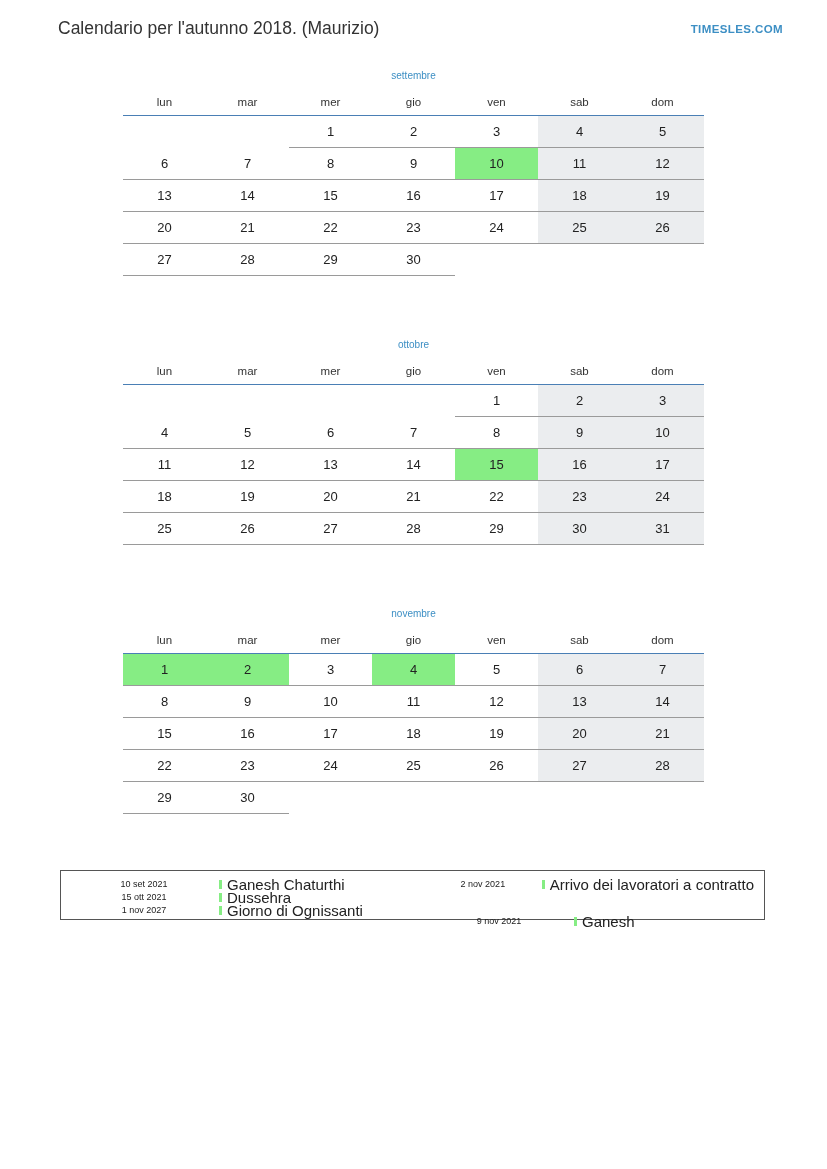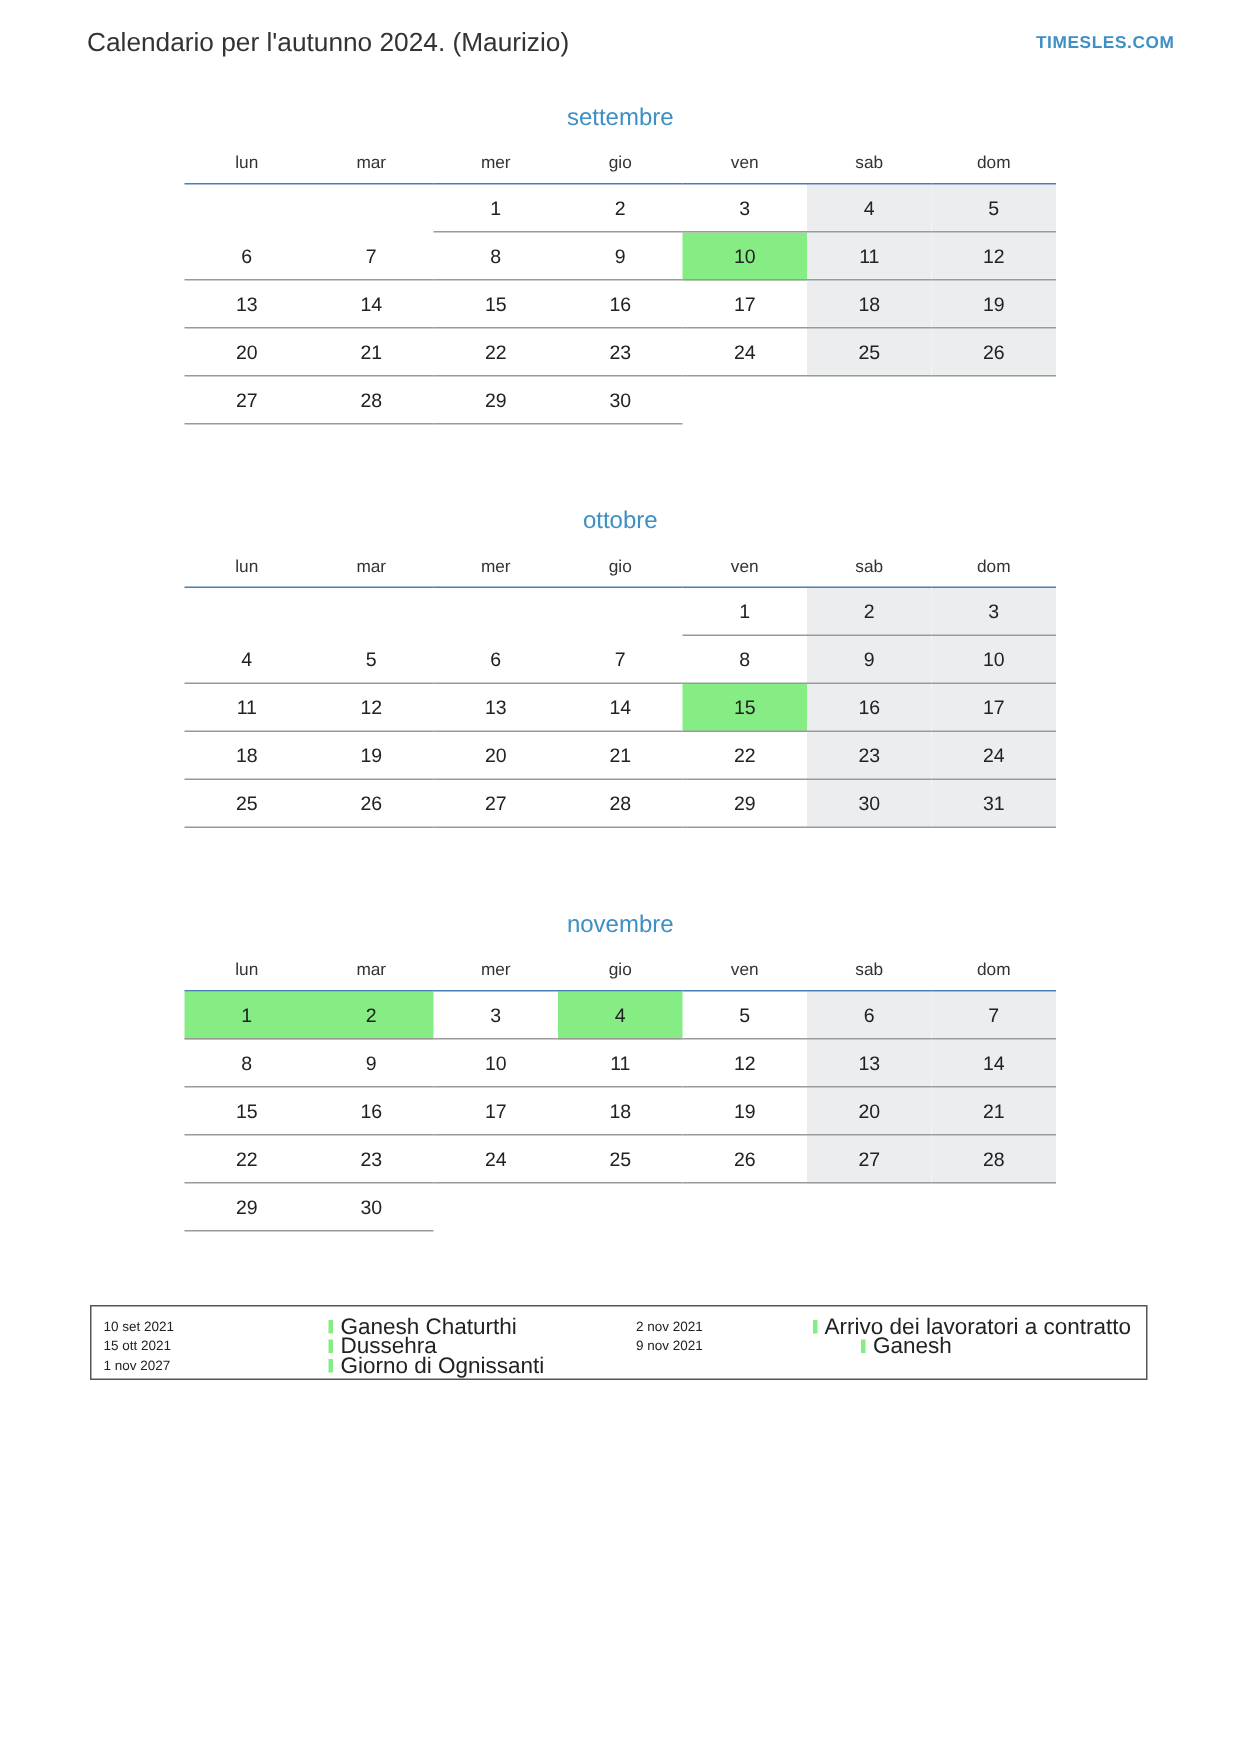--- a/index.html
+++ b/index.html
@@ -49,21 +49,21 @@
   }
 
   
   .month-block {
     position: absolute;
     left: 123px;
     width: 581px;
   }
   .month-title {
     text-align: center;
-    font-size: 16px;
+    font-size: 10px;
     color: #3d8fc4;
     margin-bottom: 12px;
   }
   table.cal {
     border-collapse: collapse;
     width: 581px;
     table-layout: fixed;
   }
   table.cal th {
     font-size: 11.5px;
@@ -111,23 +111,24 @@
     box-sizing: border-box;
     padding: 7px 8px 0 8px;
   }
   .legend-cols {
     display: flex;
     flex-direction: row;
   }
   .legend-col {
     display: flex;
     flex-direction: column;
+    text-align: center;
   }
   .legend-col.left { width: 355px; }
-  .legend-col.right { width: 330px; }
+  .legend-col.right { width: 330px; gap: 24px; }
   .legend-row {
     display: flex;
     flex-direction: row;
     align-items: flex-start;
     height: 13px;
     line-height: 13px;
   }
   .legend-date {
     width: 150px;
     font-size: 9px;
@@ -147,21 +148,21 @@
     color: #222222;
     white-space: nowrap;
   }
 </style>
 </head>
 <body>
 
 <div class="page">
 
   <div class="header">
-    <div class="doc-title">Calendario per l'autunno 2024. (Maurizio)</div>
+    <div class="doc-title">Calendario per l'autunno 2018. (Maurizio)</div>
     <div class="brand">TIMESLES.COM</div>
   </div>
 
   <div class="month-block" id="month-0" style="top:70px;">
     <div class="month-title">settembre</div>
     <table class="cal">
       <thead>
           <tr>
             <th>lun</th>
             <th>mar</th>

